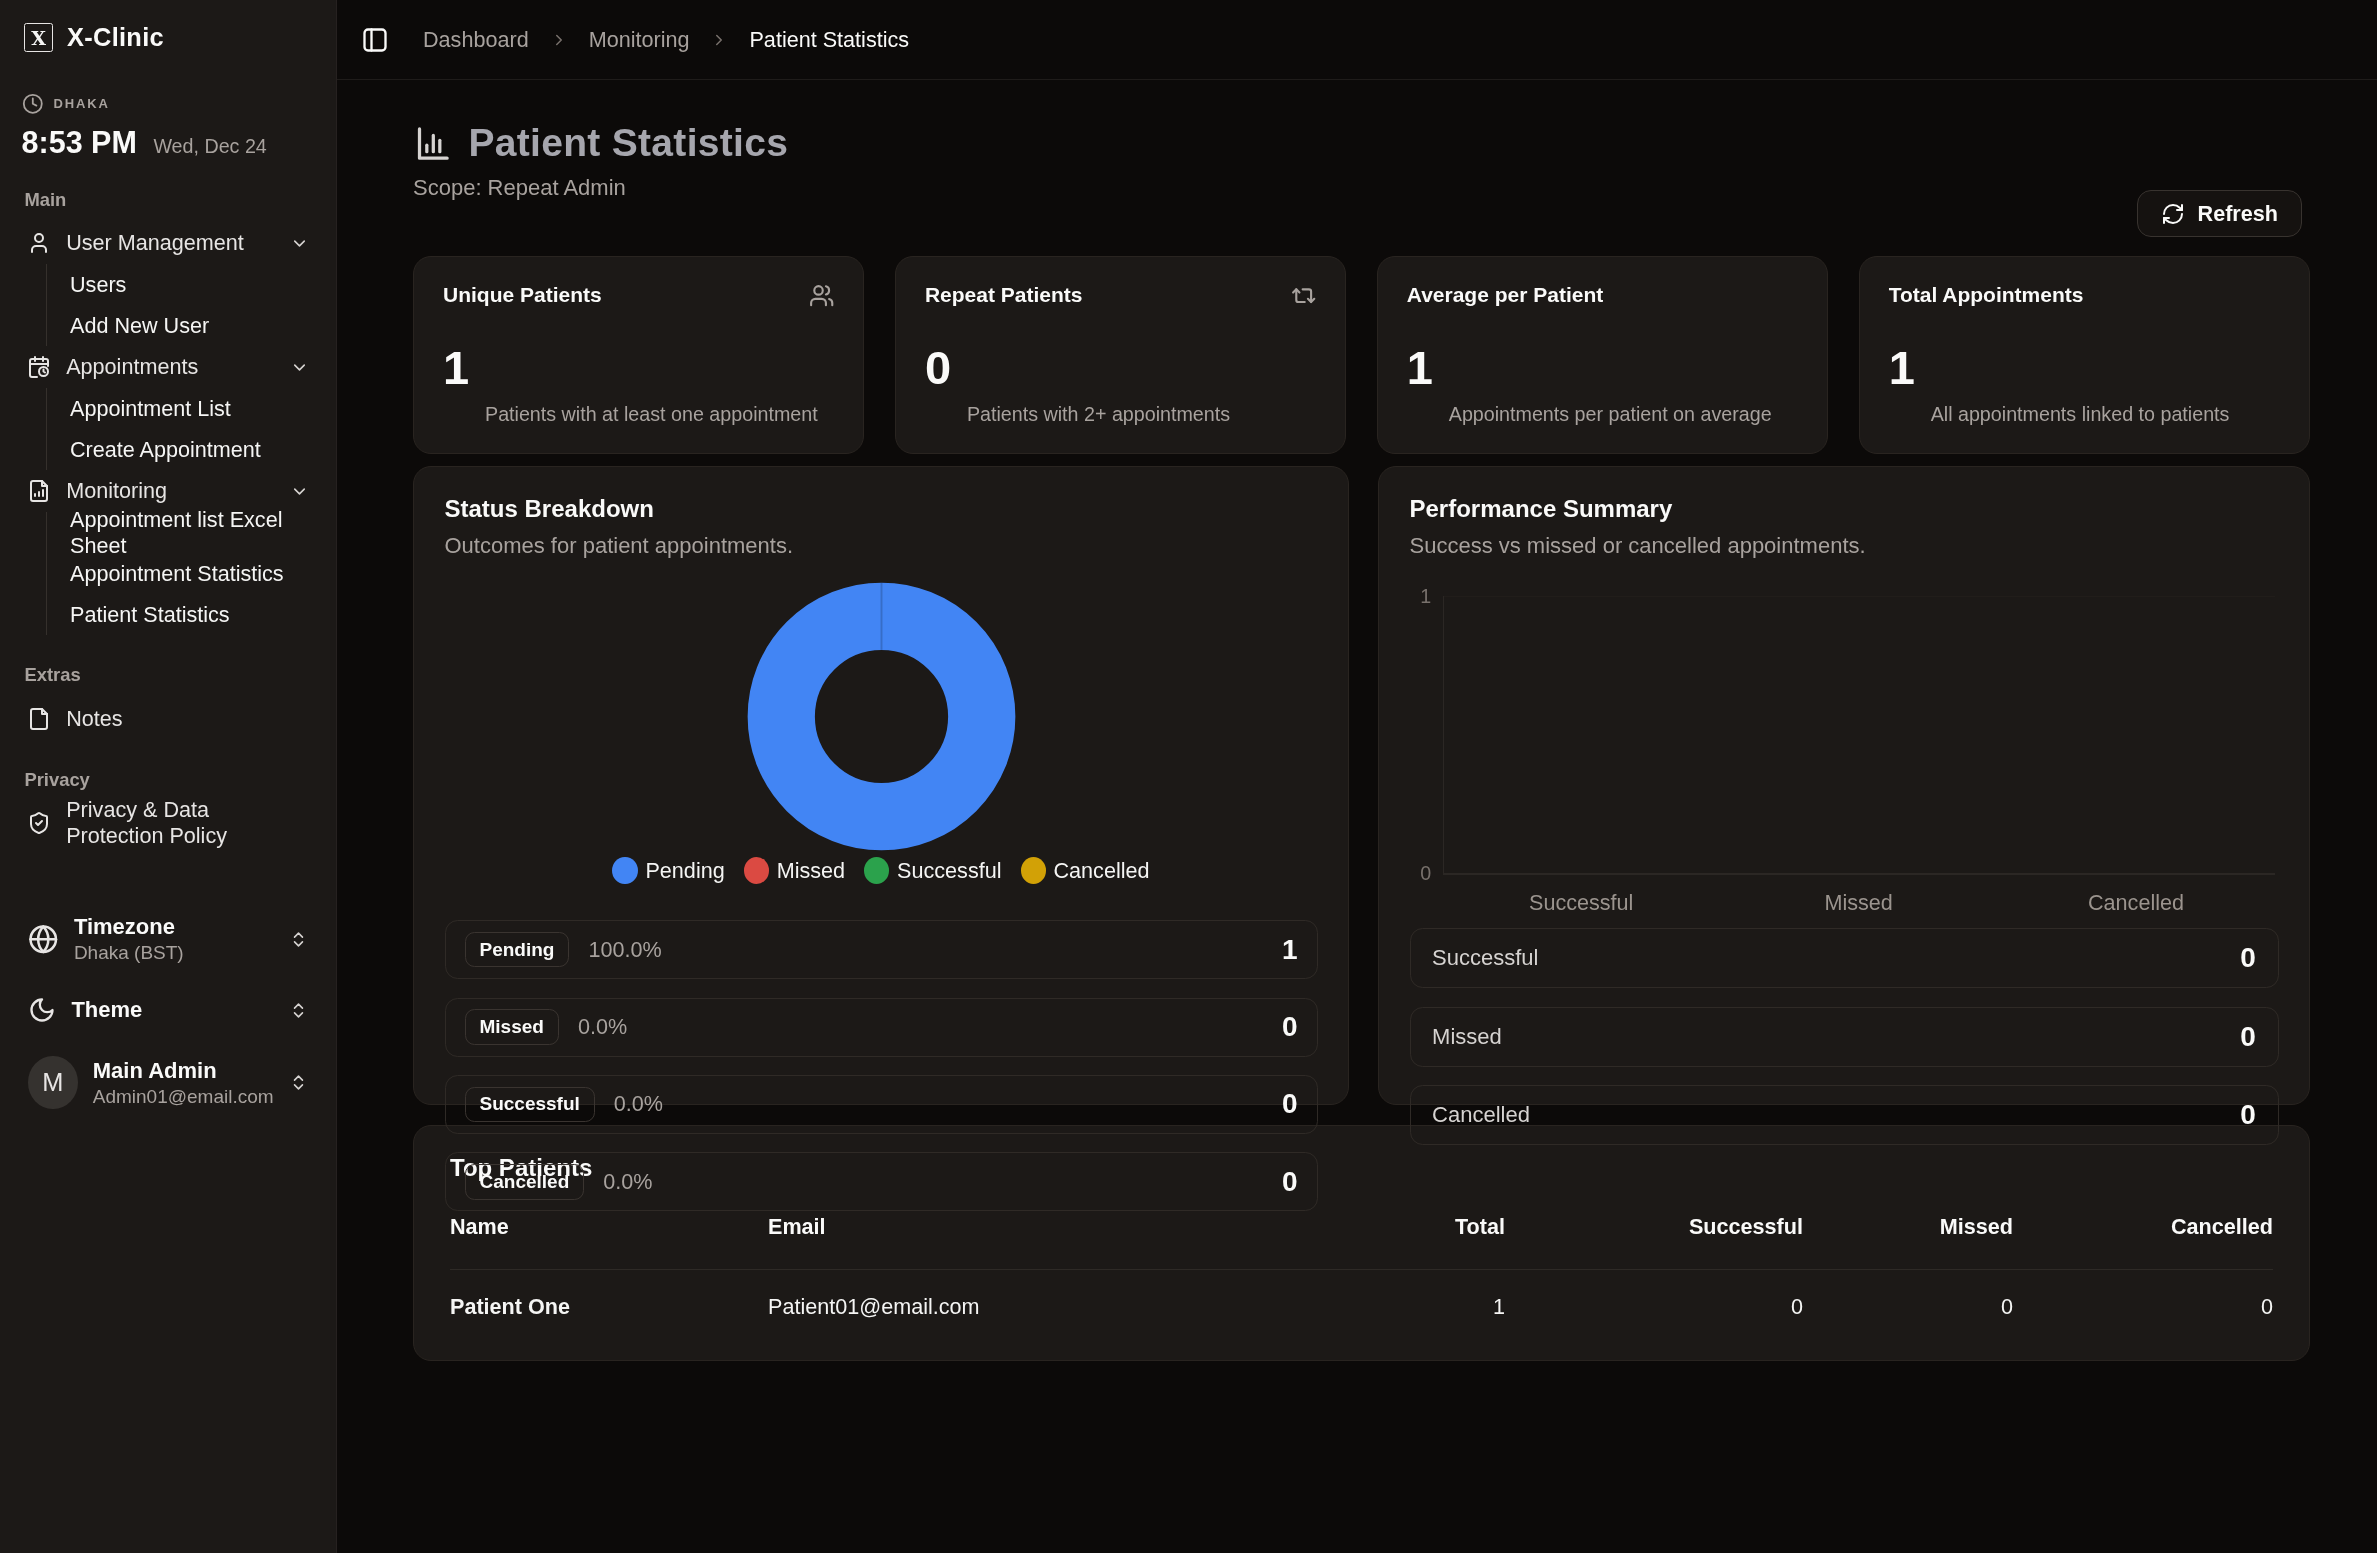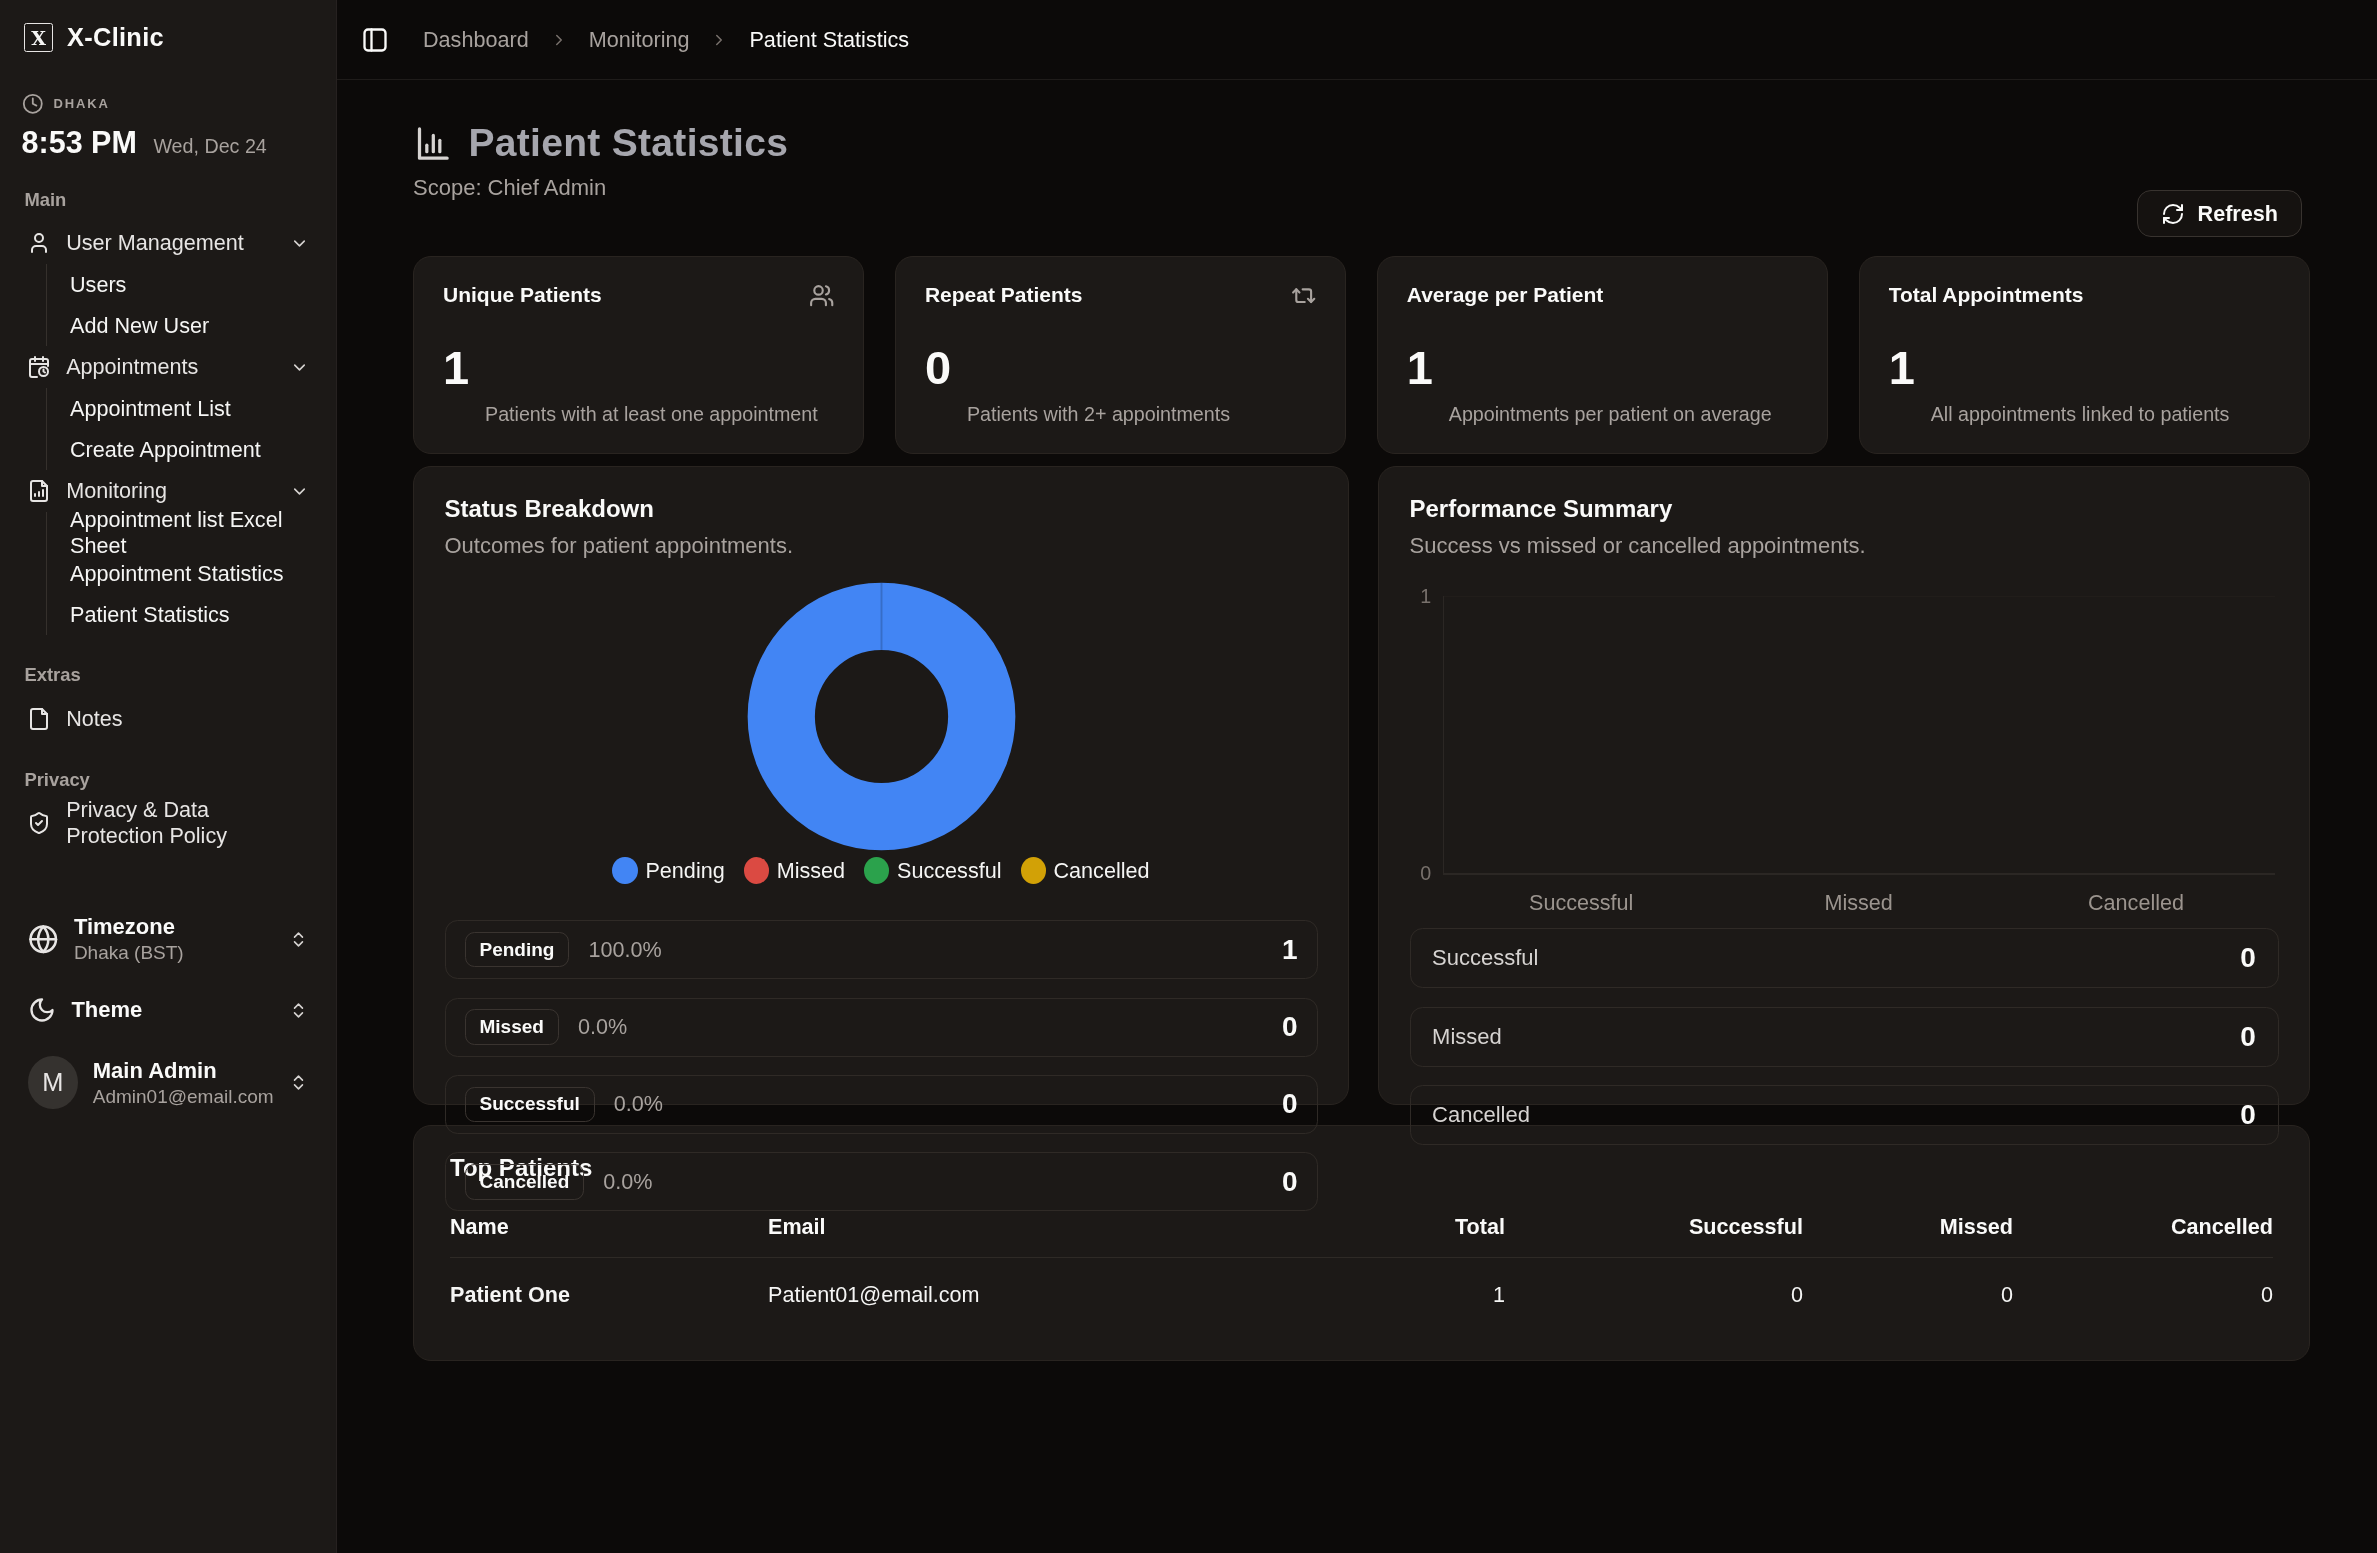--- a/index.html
+++ b/index.html
@@ -161,21 +161,21 @@
   .perf-val { margin-left:auto; font-size:28px; font-weight:bold; }
 
   
   .table-card {
     margin-top:20.3px; height:236px;
     background:#1c1917; border:1.3px solid #292420; border-radius:18px;
     padding:28px 36px;
   }
   .tp-table { margin-top:32px; }
   .tp-head, .tp-row { display:flex; align-items:center; }
-  .tp-head { padding-bottom:17px; border-bottom:1.3px solid #2e2a26; }
+  .tp-head { padding-bottom:29px; border-bottom:1.3px solid #2e2a26; }
   .th { font-size:21.6px; font-weight:bold; color:#fafaf9; }
   .td { font-size:21.6px; color:#f5f5f4; }
   .c-name  { width:318px; }
   .c-email { flex:1; }
   .c-total { width:273px; text-align:right; }
   .c-succ  { width:298px; text-align:right; }
   .c-miss  { width:210px; text-align:right; }
   .c-canc  { width:260px; text-align:right; }
   .tp-row { padding-top:24px; }
   .tp-row .c-name { font-weight:bold; }
@@ -399,21 +399,21 @@
       <span class="title-icon">
         <svg class="ic" width="39" height="39" viewBox="0 0 24 24" stroke-width="2.2">
             <path d="M4 3v18h17"></path>
             <path d="M8.5 17v-4"></path>
             <path d="M12.5 17V7"></path>
             <path d="M16.5 17v-7"></path>
           </svg>
       </span>
       <h1>Patient Statistics</h1>
     </div>
-    <div class="scope">Scope: Chief Admin</div>
+    <div class="scope">Scope: Repeat Admin</div>
 
     <button class="refresh-btn">
       <span>
         <svg class="ic" width="24" height="24" viewBox="0 0 24 24">
             <path d="M3 12a9 9 0 0 1 9-9 9.75 9.75 0 0 1 6.74 2.74L21 8"></path>
             <path d="M21 3v5h-5"></path>
             <path d="M21 12a9 9 0 0 1-9 9 9.75 9.75 0 0 1-6.74-2.74L3 16"></path>
             <path d="M8 16H3v5"></path>
           </svg>
       </span>

